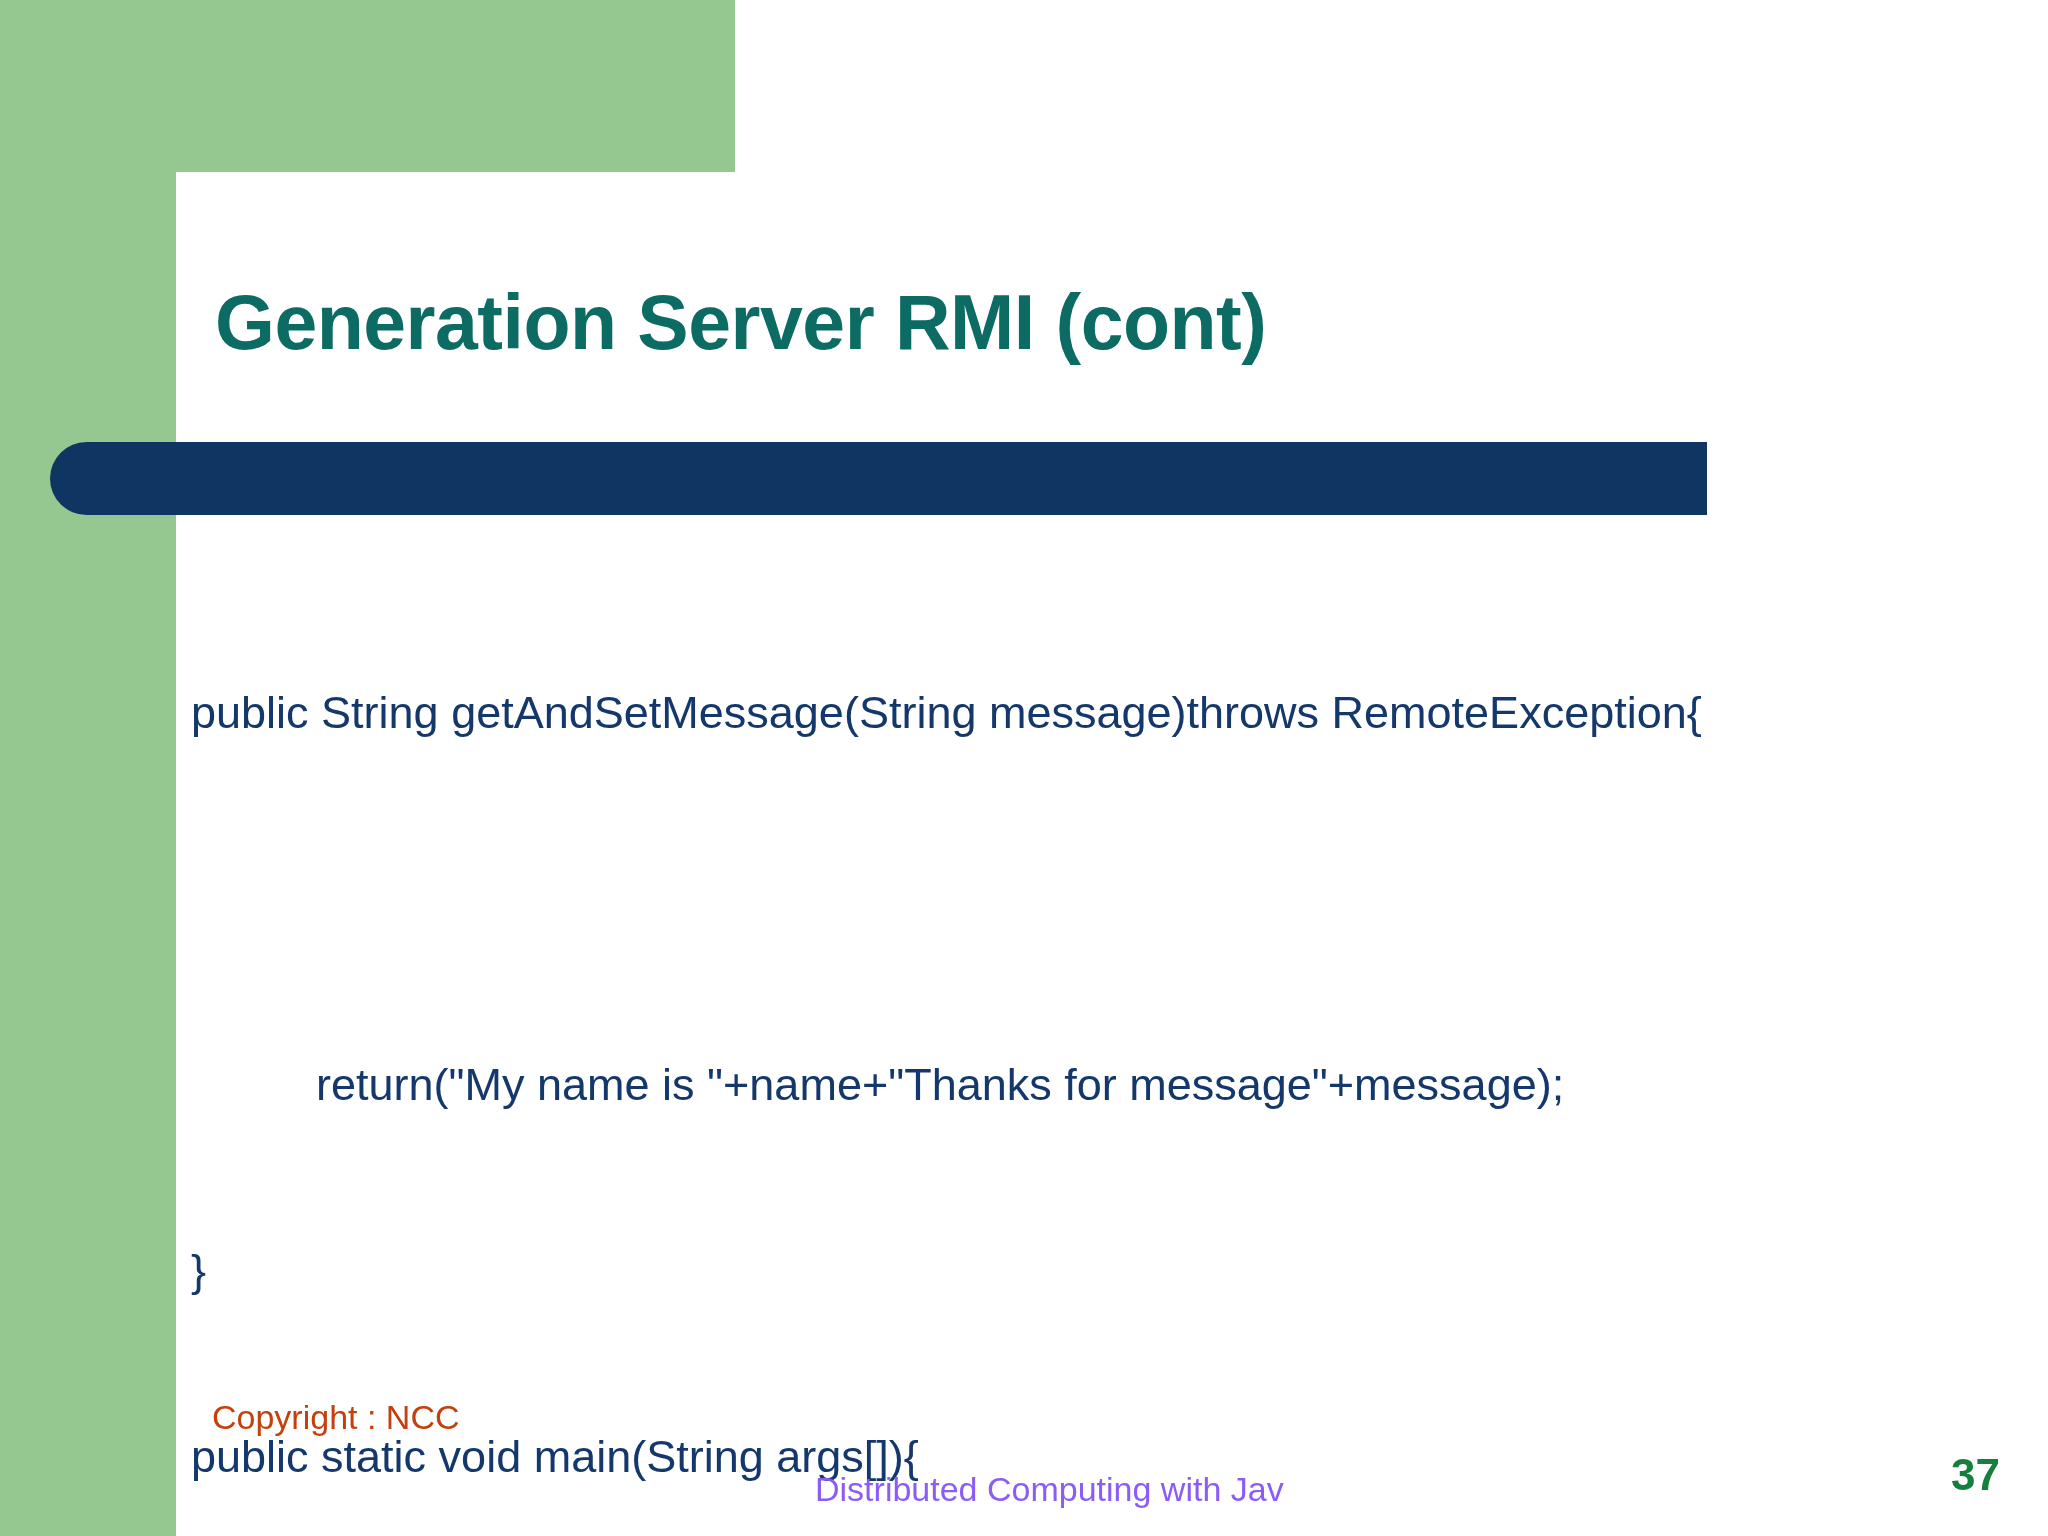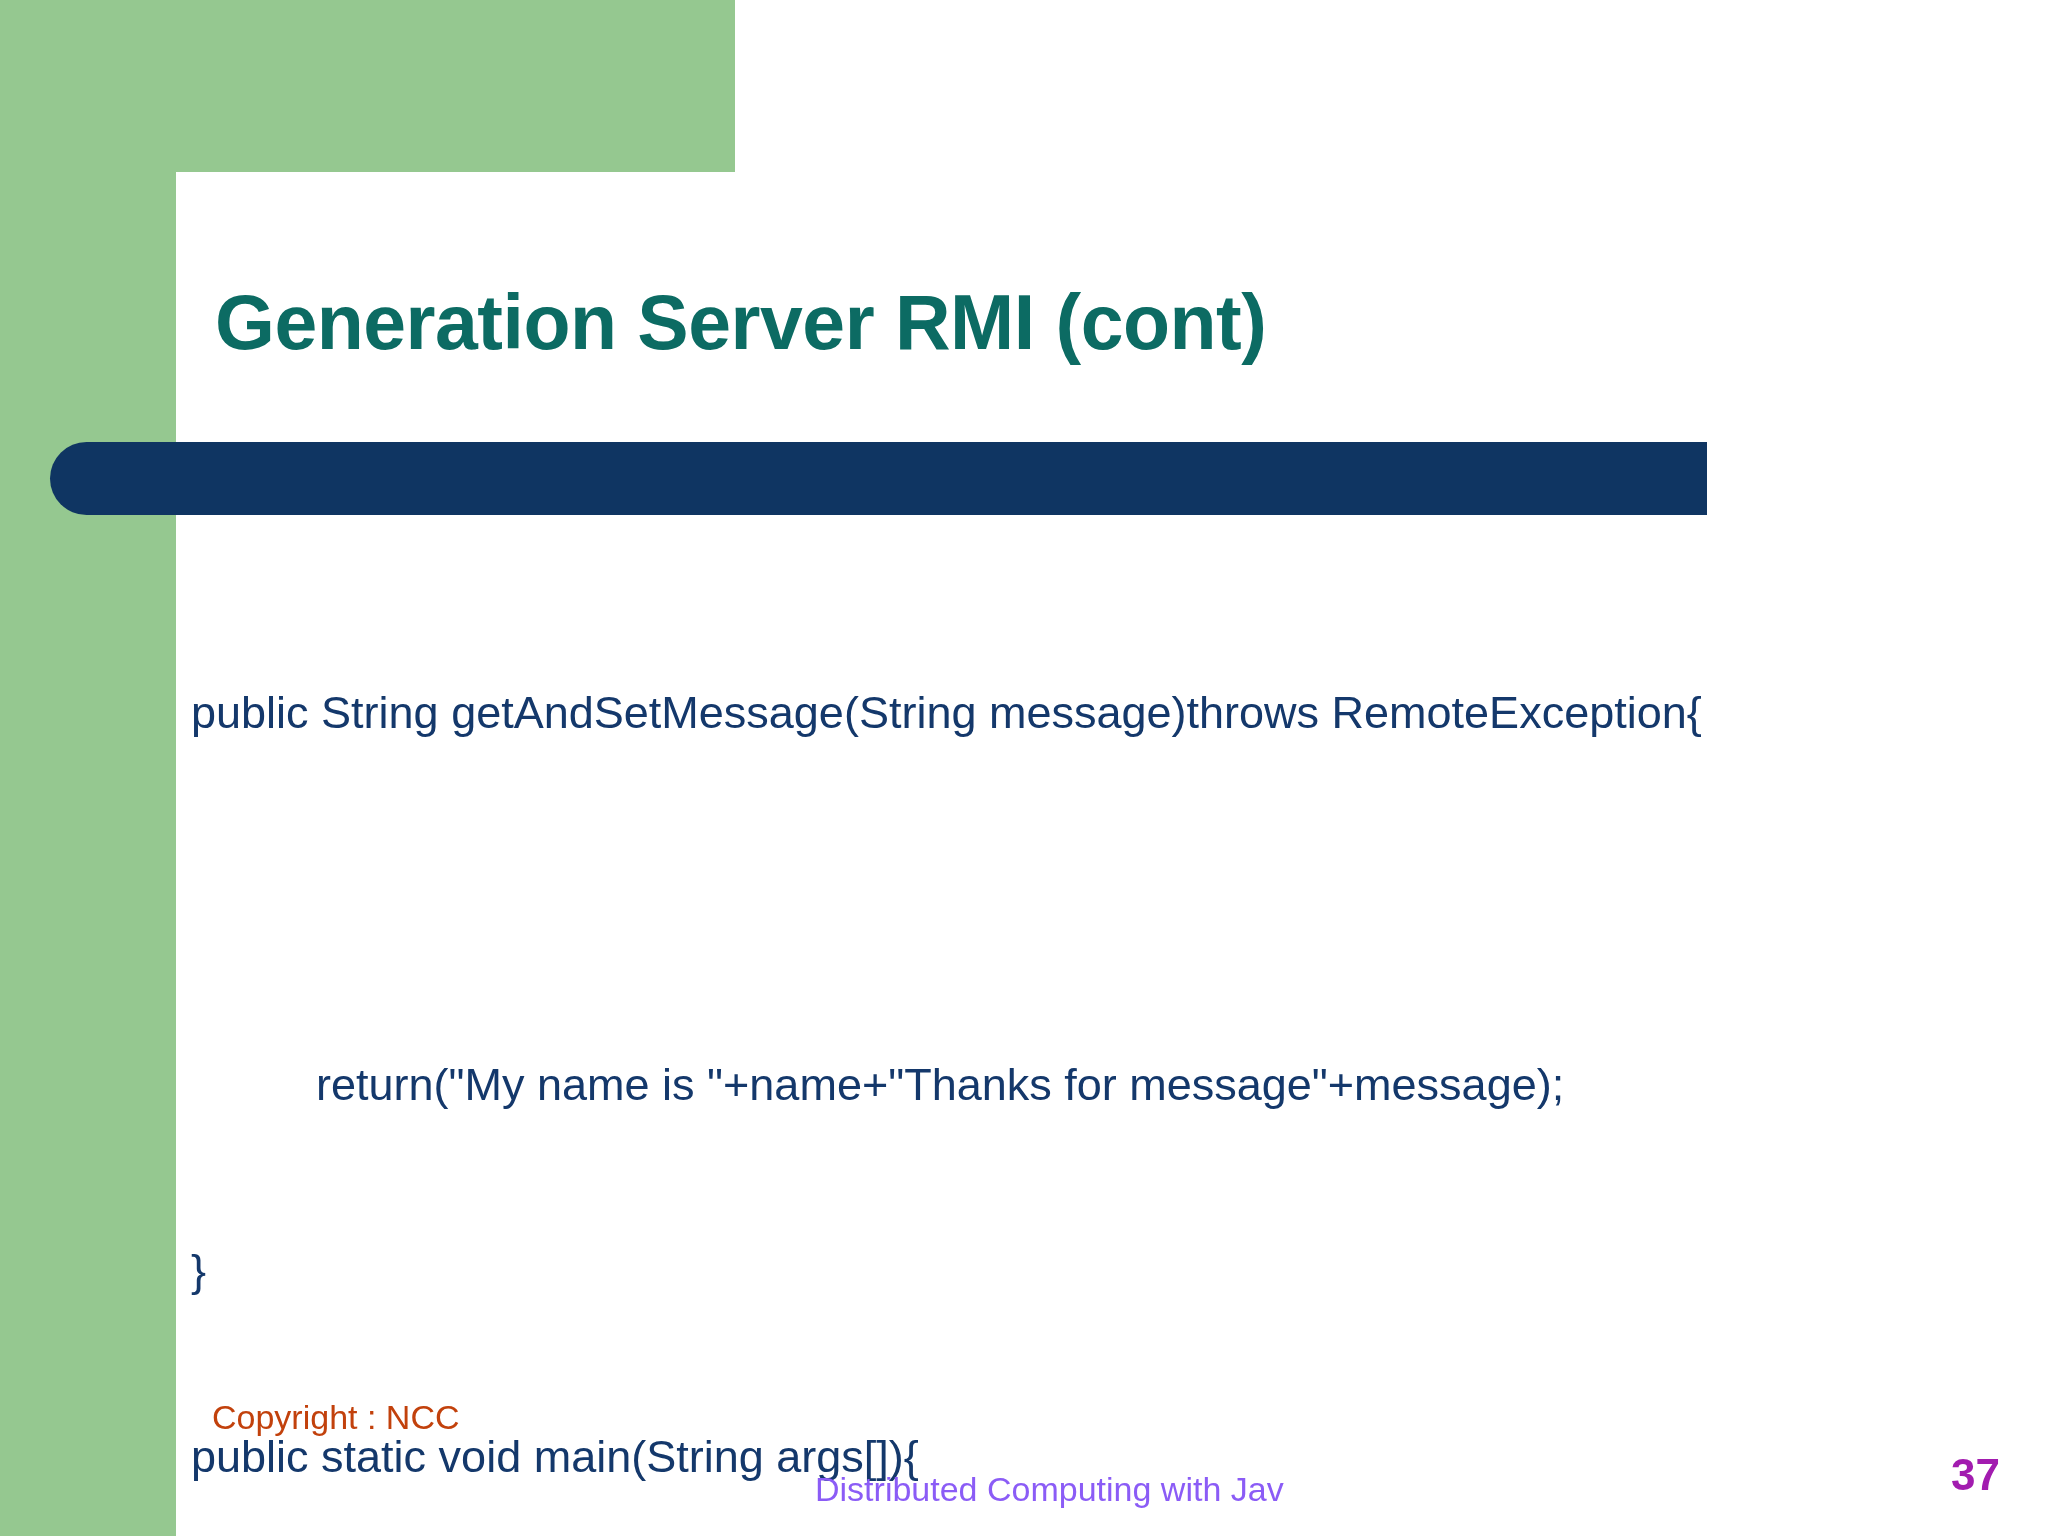--- a/index.html
+++ b/index.html
@@ -102,21 +102,21 @@
     left: 815px;
     top: 1470px;
     color: #8b5cf6;
     font-size: 34px;
     white-space: nowrap;
   }
   .page-number {
     position: absolute;
     right: 48px;
     top: 1450px;
-    color: #a21caf;
+    color: #15803d;
     font-size: 44px;
     font-weight: bold;
     white-space: nowrap;
   }
 </style>
 </head>
 <body>
 
 <div id="slide">
 

